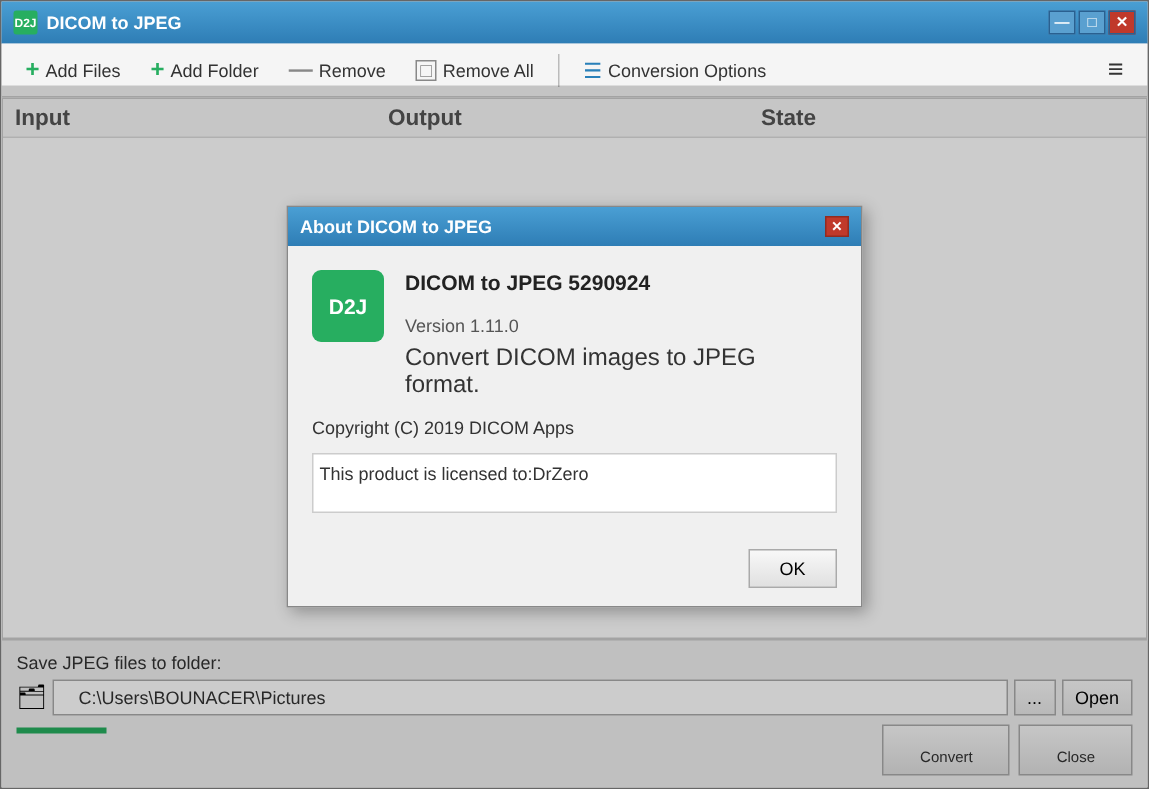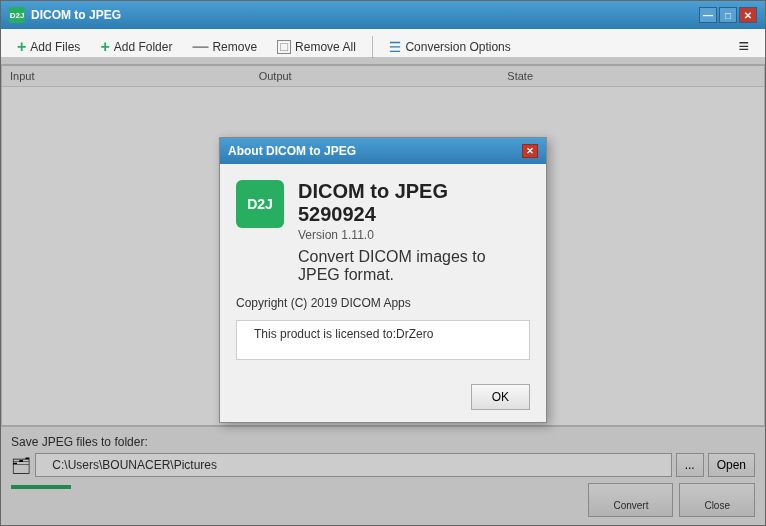--- a/index.html
+++ b/index.html
@@ -130,21 +130,22 @@
     }
     .table-header {
       display: grid;
       grid-template-columns: 1fr 1fr 1fr;
       background: #f8f8f8;
       border-bottom: 1px solid #ddd;
       padding: 4px 8px;
     }
     .table-header-cell {
       color: #555;
-      font-size: 11px;
+      font-size: 15px;
+      font-weight: bold;
     }
 
     
     .bottom-area {
       background: #f0f0f0;
       border-top: 1px solid #ccc;
       padding: 8px 10px;
       flex-shrink: 0;
     }
     .save-label {
@@ -226,21 +227,21 @@
       align-items: flex-start;
       justify-content: center;
       padding-top: 80px;
     }
 
     
     .about-dialog {
       background: #f0f0f0;
       border: 1px solid #888;
       box-shadow: 3px 3px 10px rgba(0,0,0,0.3);
-      width: 328px;
+      width: 384px;
     }
     .about-title-bar {
       background: linear-gradient(to bottom, #4a9fd4, #2e7db5);
       height: 26px;
       display: flex;
       align-items: center;
       padding: 0 8px;
       color: white;
       font-size: 12px;
       font-weight: bold;
@@ -276,24 +277,24 @@
       border-radius: 6px;
       display: flex;
       align-items: center;
       justify-content: center;
       color: white;
       font-size: 14px;
       font-weight: bold;
       flex-shrink: 0;
     }
     .about-info h2 {
-      font-size: 20px;
+      font-size: 14px;
       font-weight: bold;
       color: #222;
-      margin-bottom: 2px;
+      margin-bottom: 14px;
     }
     .about-info .version {
       font-size: 12px;
       color: #555;
       margin-bottom: 6px;
     }
     .about-info .description {
       font-size: 16px;
       color: #333;
     }
@@ -315,21 +316,21 @@
       min-width: 60px;
     }
     .detail-link {
       color: #2980b9;
       text-decoration: none;
     }
     .license-box {
       margin-top: 10px;
       background: white;
       border: 1px solid #ccc;
-      padding: 6px 17px;
+      padding: 6px 4px;
       min-height: 40px;
       font-size: 12px;
       color: #333;
     }
     .about-footer {
       display: flex;
       justify-content: flex-end;
       padding: 8px 16px 12px;
     }
     .ok-btn {

